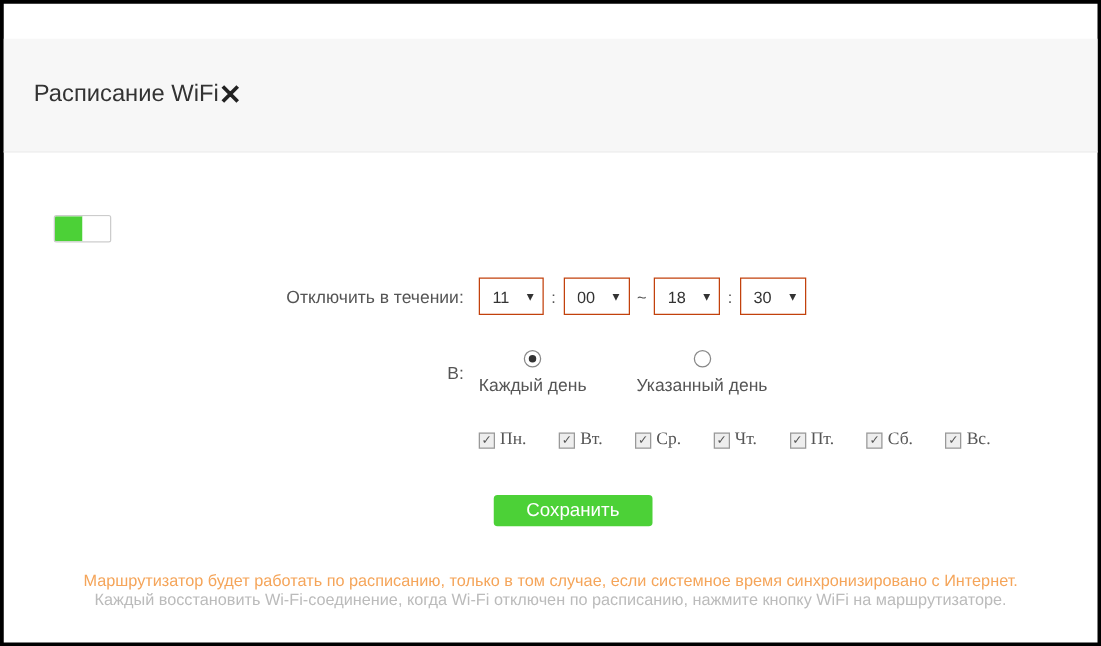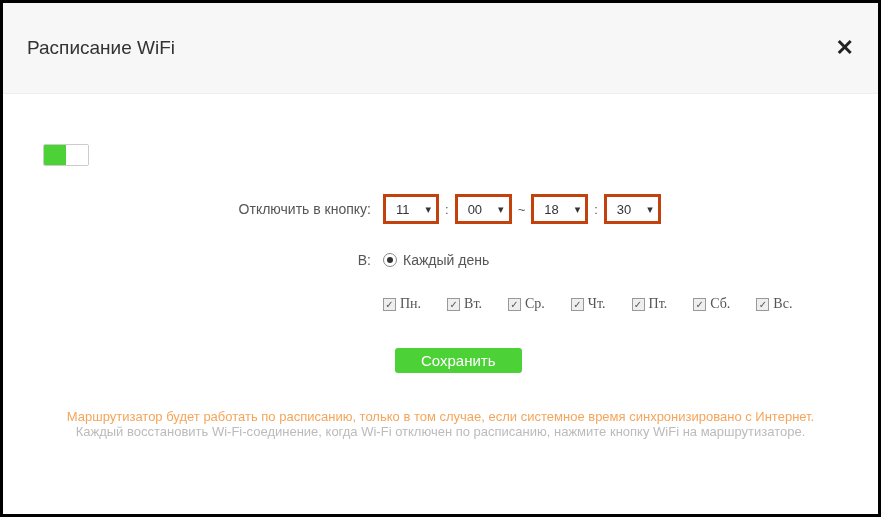--- a/index.html
+++ b/index.html
@@ -16,22 +16,23 @@
     width: 875px;
     height: 511px;
     display: flex;
     flex-direction: column;
   }
   .modal-header {
     background: #f7f7f7;
     border-bottom: 1px solid #eee;
     padding: 32px 24px;
     display: flex;
-    justify-content: space-between;
+    justify-content: flex-start;
     align-items: center;
+    margin-top: 28px;
   }
   .modal-title {
     font-size: 19px;
     font-weight: 400;
     color: #333;
   }
   .close-btn {
     font-size: 22px;
     font-weight: 700;
     cursor: pointer;
@@ -75,21 +76,21 @@
     background: #4cd137;
     width: 50%;
   }
   .toggle .knob {
     background: #fff;
     width: 50%;
   }
   
   .time-select {
     height: 30px;
-    border: 3px solid #c2410c;
+    border: 1px solid #c2410c;
     font-size: 13px;
     color: #333;
     padding: 0 26px 0 10px;
     appearance: none;
     -webkit-appearance: none;
     background: #fff;
     position: relative;
     cursor: pointer;
   }
   .select-wrap {
@@ -102,21 +103,21 @@
     right: 8px;
     top: 50%;
     transform: translateY(-50%);
     font-size: 11px;
     color: #333;
     pointer-events: none;
   }
   .sep { font-size: 13px; color: #555; margin: 0 2px; }
   
   .radio-group { display: flex; gap: 40px; }
-  .radio-item { display: flex; align-items: center; gap: 6px; font-size: 14px; color: #555; }
+  .radio-item { display: flex; align-items: center; gap: 6px; font-size: 14px; color: #555; flex-direction: column; }
   .radio {
     width: 14px; height: 14px; border-radius: 50%;
     border: 1px solid #888; display: inline-flex;
     align-items: center; justify-content: center;
     cursor: pointer;
     background: #fff;
   }
   .radio.checked::after {
     content: ""; width: 6px; height: 6px; border-radius: 50%;
     background: #333;
@@ -168,21 +169,21 @@
     <div class="form-row">
       <div class="value-col">
         <div class="toggle">
           <div class="on-half"></div>
           <div class="knob"></div>
         </div>
       </div>
     </div>
 
     <div class="form-row">
-      <div class="label-col">Отключить в кнопку:</div>
+      <div class="label-col">Отключить в течении:</div>
       <div class="value-col">
         <span class="select-wrap">
           <select class="time-select">
             <option>11</option>
           </select>
         </span>
         <span class="sep">:</span>
         <span class="select-wrap">
           <select class="time-select">
             <option>00</option>
@@ -204,20 +205,24 @@
     </div>
 
     <div class="form-row">
       <div class="label-col">В:</div>
       <div class="value-col">
         <div class="radio-group">
           <label class="radio-item">
             <span class="radio checked"></span>
             <span>Каждый день</span>
           </label>
+          <label class="radio-item">
+            <span class="radio"></span>
+            <span>Указанный день</span>
+          </label>
         </div>
       </div>
     </div>
 
     <div class="form-row">
       <div class="label-col"></div>
       <div class="value-col">
         <div class="days-row">
           <label class="day-item">
             <span class="cb checked"></span>

